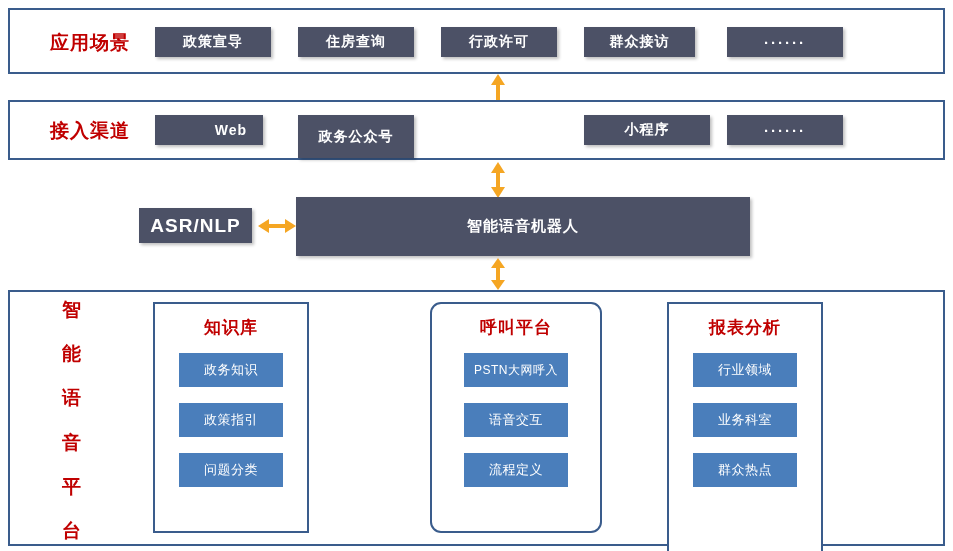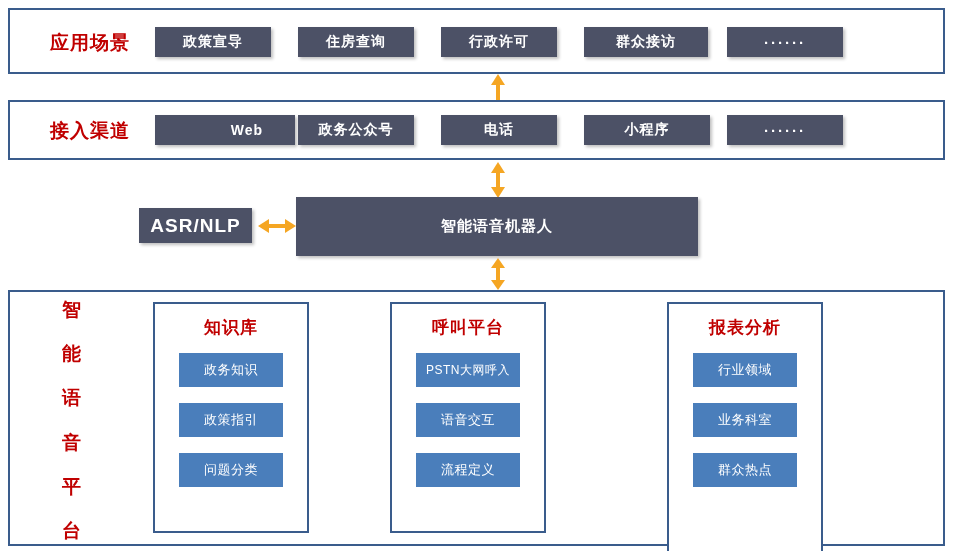--- a/index.html
+++ b/index.html
@@ -126,37 +126,36 @@
 
 <div id="diagram">
 
   <div class="band" style="left:8px; top:8px; width:937px; height:66px;"></div>
 
   <div class="row-caption red-caption" style="left:26px; top:30px;">应用场景</div>
 
   <div class="chip" style="left:155px; top:27px; width:116px; height:30px;">政策宣导</div>
   <div class="chip" style="left:298px; top:27px; width:116px; height:30px;">住房查询</div>
   <div class="chip" style="left:441px; top:27px; width:116px; height:30px;">行政许可</div>
-  <div class="chip" style="left:584px; top:27px; width:124px; height:30px;">群众接访</div>
+  <div class="chip" style="left:584px; top:27px; width:111px; height:30px;">群众接访</div>
   <div class="chip dots" style="left:727px; top:27px; width:116px; height:30px;">······</div>
 
   <div class="arrow" style="left:489px; top:74px;">
     <svg width="18" height="26" viewBox="0 0 18 26">
       <line x1="9" y1="26" x2="9" y2="8" stroke="#f5a623" stroke-width="4"></line>
       <polygon points="9,0 2,11 16,11" fill="#f5a623"></polygon>
     </svg>
   </div>
 
   <div class="band" style="left:8px; top:100px; width:937px; height:60px;"></div>
 
   <div class="row-caption red-caption" style="left:26px; top:118px;">接入渠道</div>
 
-  <div class="chip" style="left:155px; top:115px; width:140px; height:30px;padding-left:44px;">Web</div>
-  <div class="chip" style="left:298px; top:115px; width:116px; height:30px;">政务公众号</div>
-  <div class="chip" style="left:441px; top:115px; width:116px; height:30px;">电话</div>
+  <div class="chip" style="left:155px; top:115px; width:108px; height:30px;padding-left:44px;">Web</div>
+  <div class="chip" style="left:298px; top:115px; width:116px; height:43px;">政务公众号</div>
   <div class="chip" style="left:584px; top:115px; width:126px; height:30px;">小程序</div>
   <div class="chip dots" style="left:727px; top:115px; width:116px; height:30px;">······</div>
 
   <div class="arrow" style="left:489px; top:162px;">
     <svg width="18" height="36" viewBox="0 0 18 36">
       <line x1="9" y1="8" x2="9" y2="28" stroke="#f5a623" stroke-width="4"></line>
       <polygon points="9,0 2,11 16,11" fill="#f5a623"></polygon>
       <polygon points="9,36 2,25 16,25" fill="#f5a623"></polygon>
     </svg>
   </div>
@@ -164,21 +163,21 @@
   <div class="chip" style="left:139px; top:208px; width:113px; height:35px; font-size:19px;">ASR/NLP</div>
 
   <div class="arrow" style="left:258px; top:217px;">
     <svg width="38" height="18" viewBox="0 0 38 18">
       <line x1="8" y1="9" x2="30" y2="9" stroke="#f5a623" stroke-width="4"></line>
       <polygon points="0,9 11,2 11,16" fill="#f5a623"></polygon>
       <polygon points="38,9 27,2 27,16" fill="#f5a623"></polygon>
     </svg>
   </div>
 
-  <div class="chip" style="left:296px; top:197px; width:402px; height:59px; font-size:15px;">智能语音机器人</div>
+  <div class="chip" style="left:296px; top:197px; width:454px; height:59px; font-size:15px;">智能语音机器人</div>
 
   <div class="arrow" style="left:489px; top:258px;">
     <svg width="18" height="32" viewBox="0 0 18 32">
       <line x1="9" y1="7" x2="9" y2="25" stroke="#f5a623" stroke-width="4"></line>
       <polygon points="9,0 2,10 16,10" fill="#f5a623"></polygon>
       <polygon points="9,32 2,22 16,22" fill="#f5a623"></polygon>
     </svg>
   </div>
 
   <div class="band" style="left:8px; top:290px; width:937px; height:256px;"></div>
@@ -194,21 +193,21 @@
 
   <div class="panel" style="left:153px; top:302px; width:156px; height:231px;">
     <div class="panel-title red-caption">知识库</div>
     <div class="panel-items">
       <div class="blue-chip">政务知识</div>
       <div class="blue-chip">政策指引</div>
       <div class="blue-chip">问题分类</div>
     </div>
   </div>
 
-  <div class="panel" style="left:390px; top:302px; width:156px; height:231px;">
+  <div class="panel" style="left:430px; top:302px; width:172px; height:231px;border-radius:11px;">
     <div class="panel-title red-caption">呼叫平台</div>
     <div class="panel-items">
       <div class="blue-chip" style="font-size:12px;">PSTN大网呼入</div>
       <div class="blue-chip">语音交互</div>
       <div class="blue-chip">流程定义</div>
     </div>
   </div>
 
   <div class="panel" style="left:667px; top:302px; width:156px; height:282px;">
     <div class="panel-title red-caption">报表分析</div>

